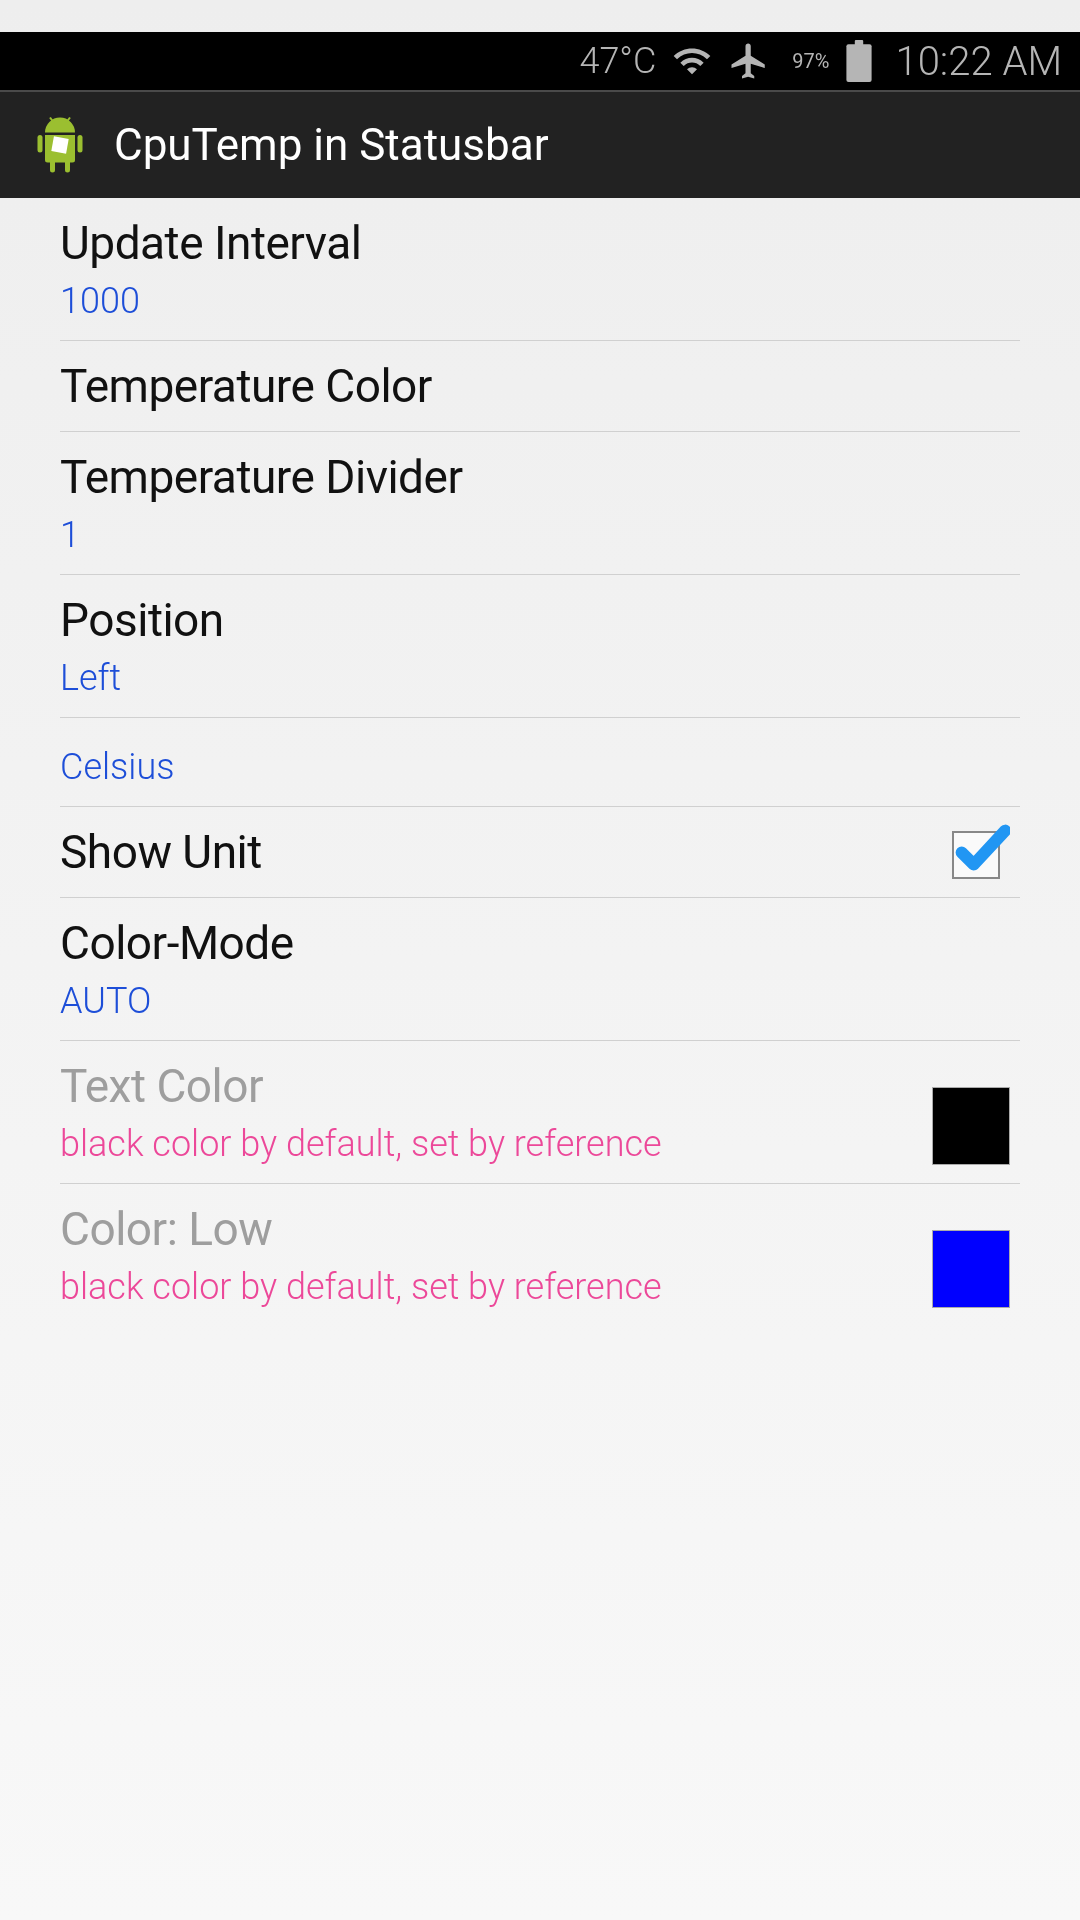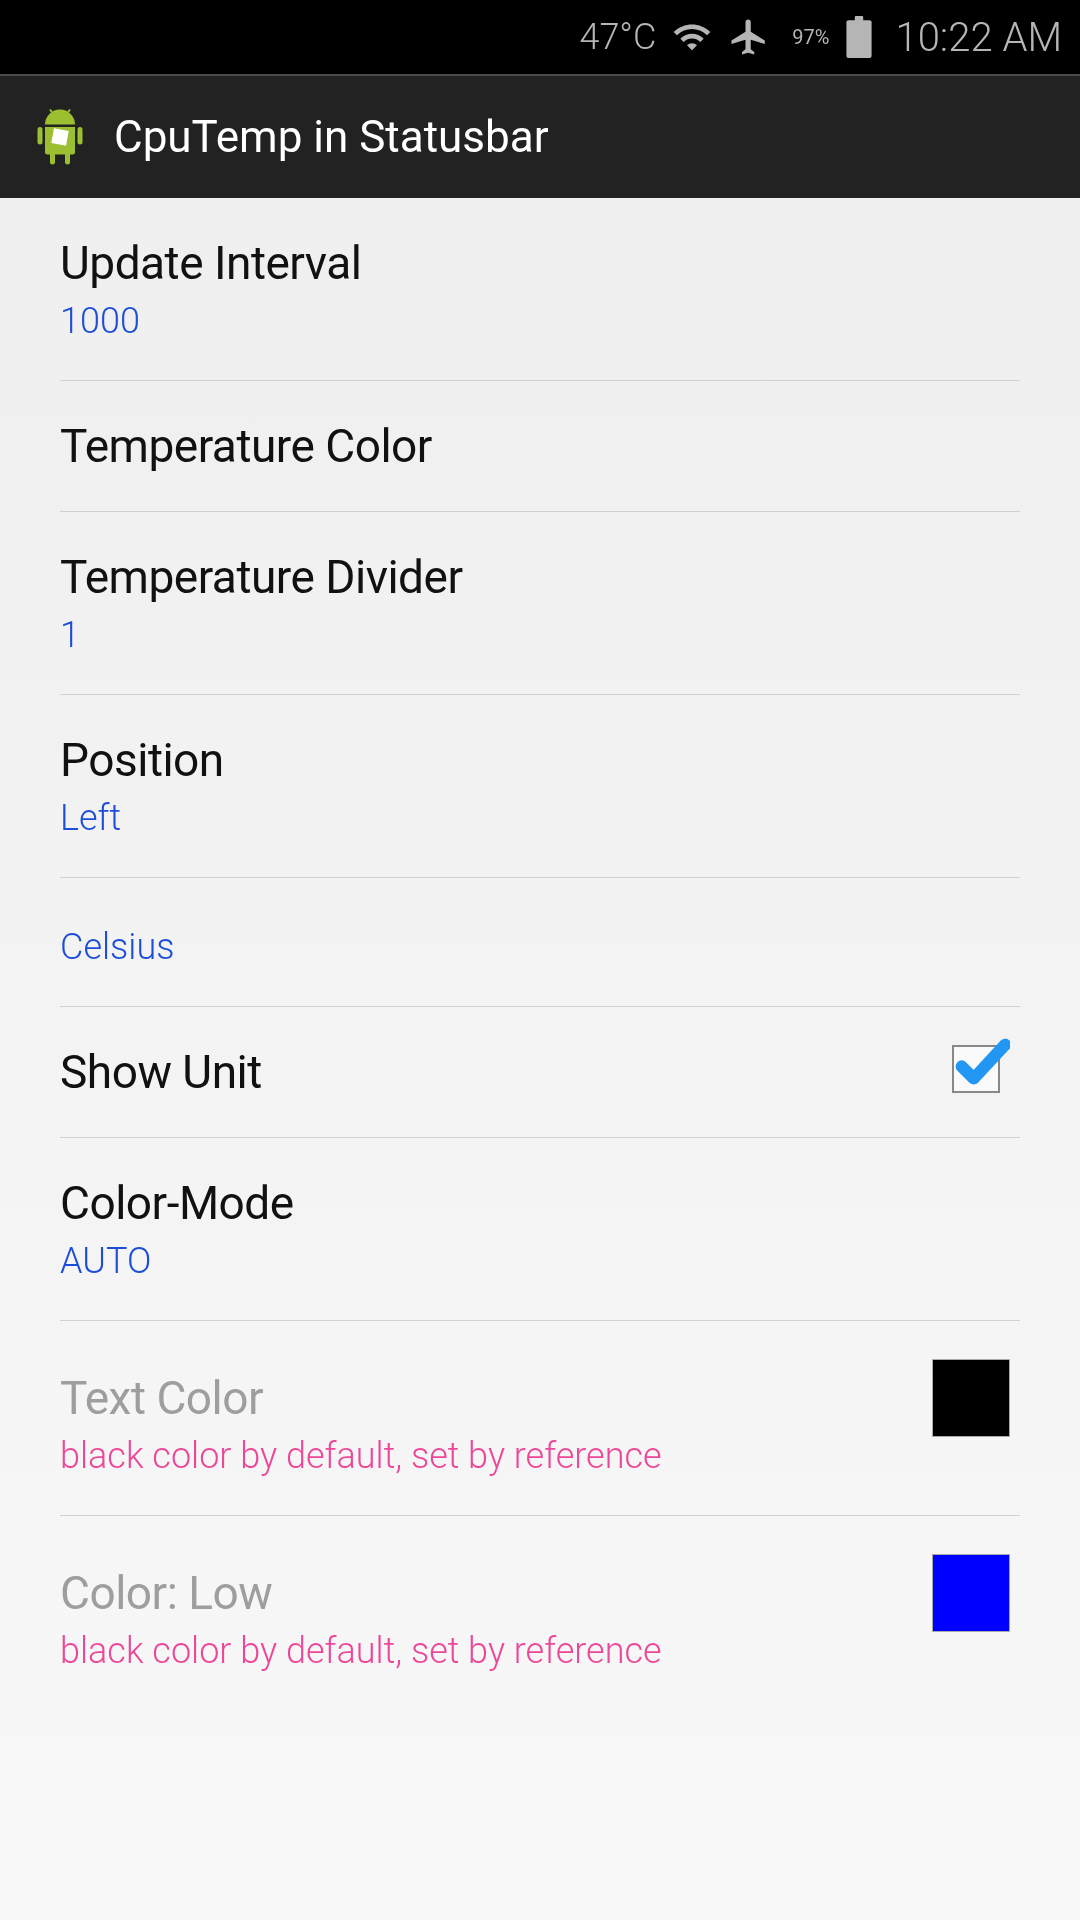--- a/index.html
+++ b/index.html
@@ -11,29 +11,30 @@
     body {
       width: 1080px;
       height: 1920px;
       font-family: "Roboto", "Helvetica Neue", Arial, sans-serif;
       background: linear-gradient(to bottom, #eeeeee 0%, #f8f8f8 100%);
       overflow: hidden;
     }
     
     
     .status-bar {
-      height: 74px;
+      height: 58px;
       background: #000;
       display: flex;
       align-items: center;
       justify-content: flex-end;
       padding: 0 18px;
       color: #b5b5b5;
       font-size: 36px;
       gap: 16px;
+      margin-top: 32px;
     }
     
     .status-bar .temp {
       font-weight: 300;
     }
     
     .status-bar .icon-wrap {
       display: flex;
       align-items: center;
     }
@@ -44,21 +45,21 @@
     }
     
     .status-bar .time {
       font-size: 40px;
       font-weight: 300;
       margin-left: 6px;
     }
     
     
     .action-bar {
-      height: 124px;
+      height: 108px;
       background: #222;
       display: flex;
       align-items: center;
       padding: 0 30px;
       border-top: 2px solid #4a4a4a;
     }
     
     .action-bar .app-icon {
       width: 60px;
       height: 60px;
@@ -71,24 +72,24 @@
       font-size: 44px;
       font-weight: 400;
     }
     
     
     .settings-list {
       padding: 0 60px 0 60px;
     }
     
     .pref {
-      padding: 38px 0;
+      padding: 18px 0;
       border-bottom: 1px solid #d0d0d0;
       display: flex;
-      align-items: flex-start;
+      align-items: flex-end;
       justify-content: space-between;
     }
     
     .pref .text-col {
       flex: 1;
     }
     
     .pref .title {
       font-size: 46px;
       color: #111;
@@ -98,21 +99,20 @@
     
     .pref .summary {
       font-size: 36px;
       color: #1d4ed8;
       margin-top: 10px;
       font-weight: 300;
     }
     
     .pref.disabled .title {
       color: #9e9e9e;
-      margin-top: 12px;
     }
     
     .pref.disabled .summary {
       color: #ec4899;
     }
     
     
     .checkbox {
       width: 48px;
       height: 48px;

